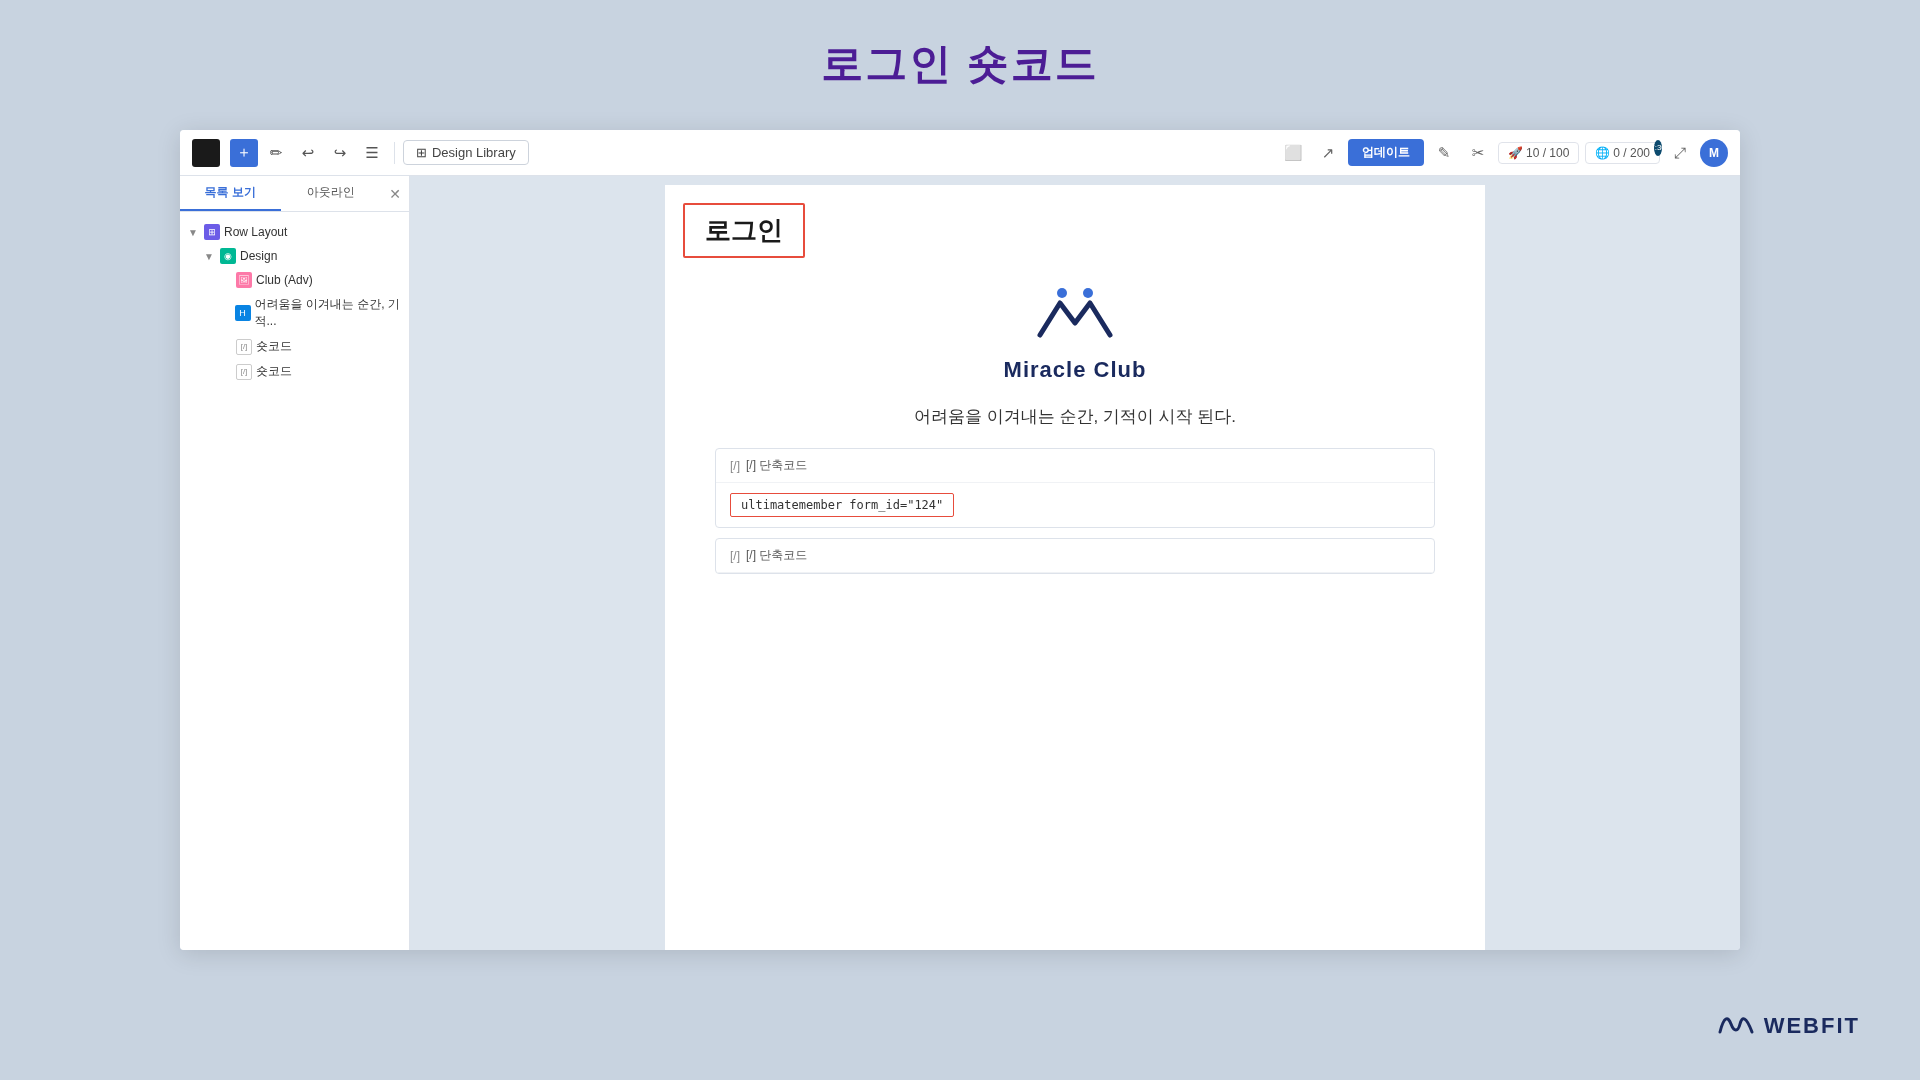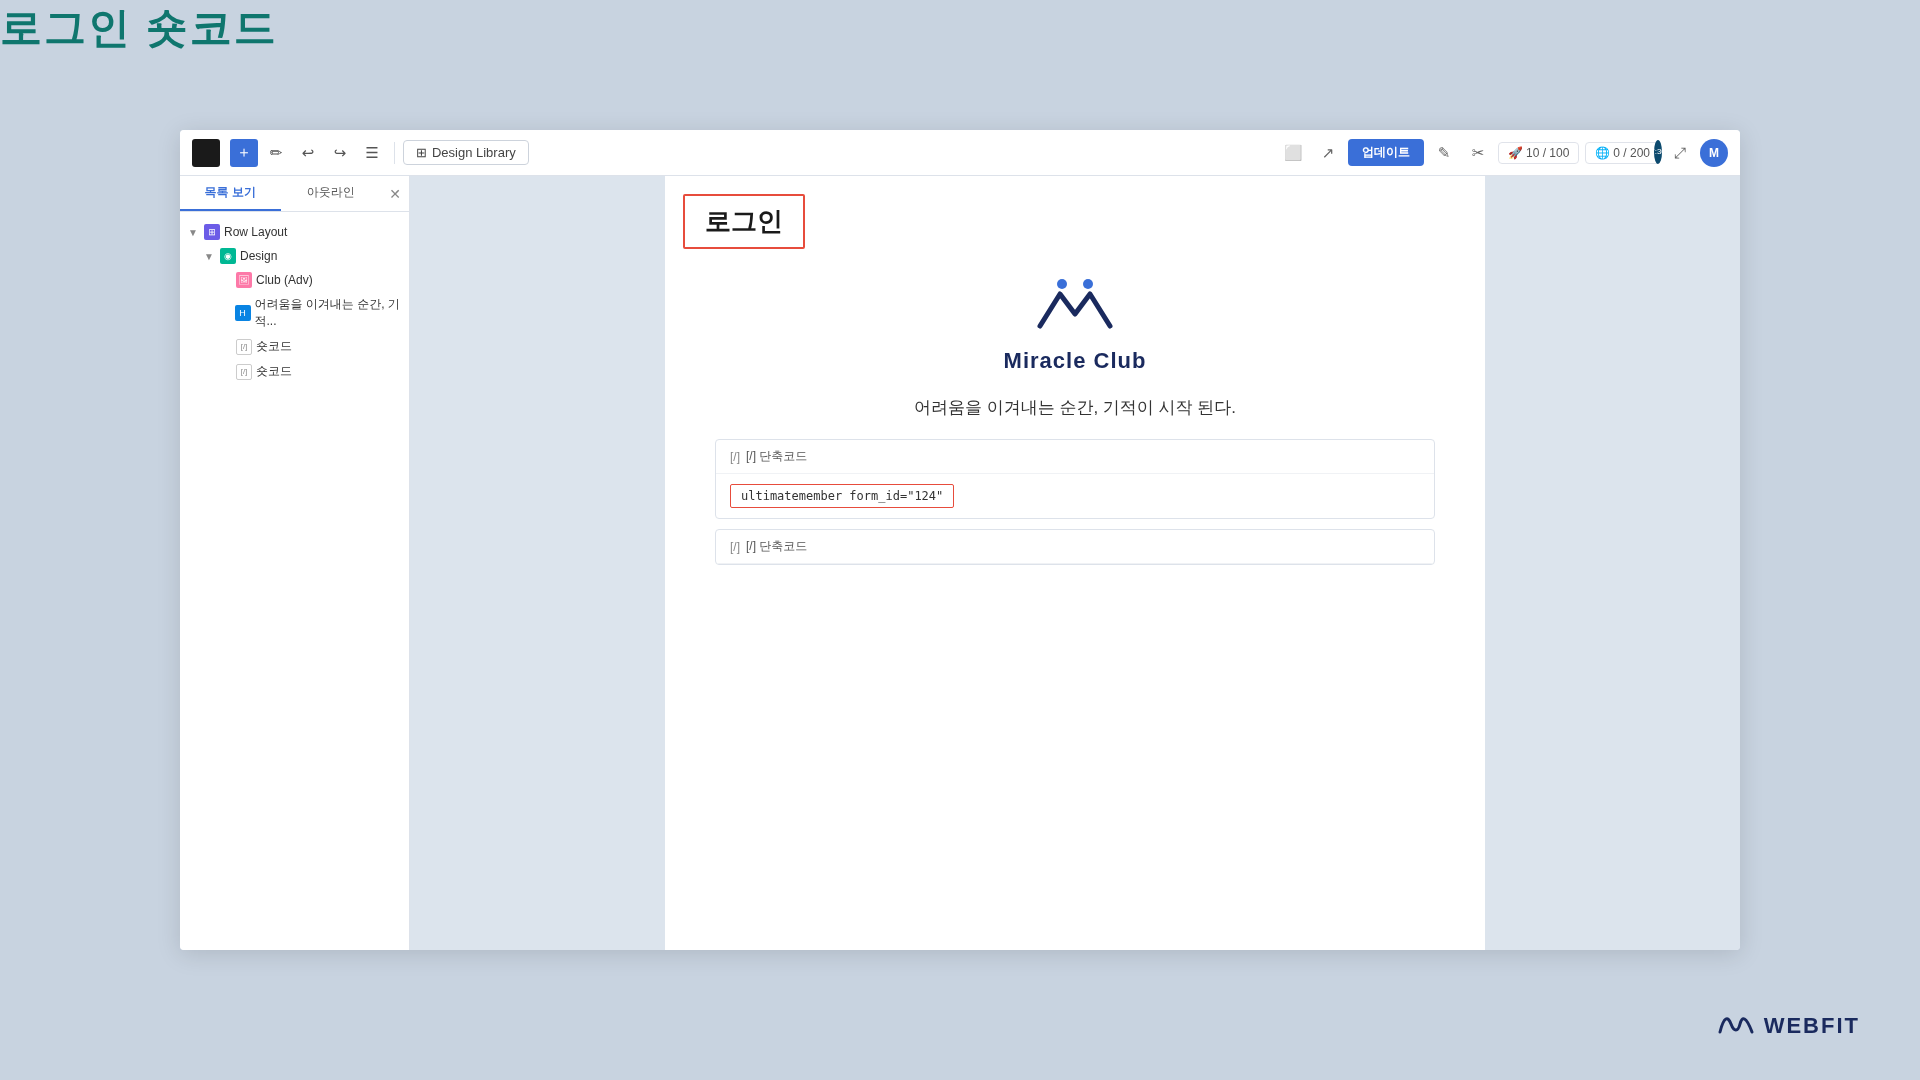--- a/index.html
+++ b/index.html
@@ -7,23 +7,25 @@
       background: #c8d3e0;
       font-family: -apple-system, 'Malgun Gothic', '맑은 고딕', sans-serif;
       width: 1920px;
       height: 1080px;
       overflow: hidden;
       position: relative;
     }
 
     
     .page-title {
+      text-align: center;
+      padding-top: 36px;
       font-size: 42px;
       font-weight: 900;
-      color: #0f766e;
+      color: #4c1d95;
       letter-spacing: 2px;
     }
 
     
     .editor-window {
       position: absolute;
       top: 130px;
       left: 180px;
       right: 180px;
       bottom: 130px;
@@ -119,21 +121,21 @@
       padding: 3px 9px;
       border-radius: 4px;
       border: 1px solid #e0e3ea;
       font-size: 12px;
       color: #555;
       background: #fff;
       position: relative;
     }
     .counter-badge .dot {
       width: 8px;
-      height: 24px;
+      height: 16px;
       border-radius: 50%;
       background: #0c4a6e;
       position: absolute;
       top: -3px;
       right: -3px;
       font-size: 8px;
       color: #fff;
       display: flex;
       align-items: center;
       justify-content: center;
@@ -238,21 +240,21 @@
       flex: 1;
       background: #dce4ed;
       overflow: auto;
       display: flex;
       justify-content: center;
     }
     .canvas-inner {
       background: #fff;
       width: 820px;
       min-height: 100%;
-      margin: 0 auto;
+      margin: 9px auto;
       position: relative;
     }
 
     
     .login-title-box {
       position: absolute;
       top: 18px;
       left: 18px;
       border: 2px solid #e74c3c;
       padding: 8px 20px;

